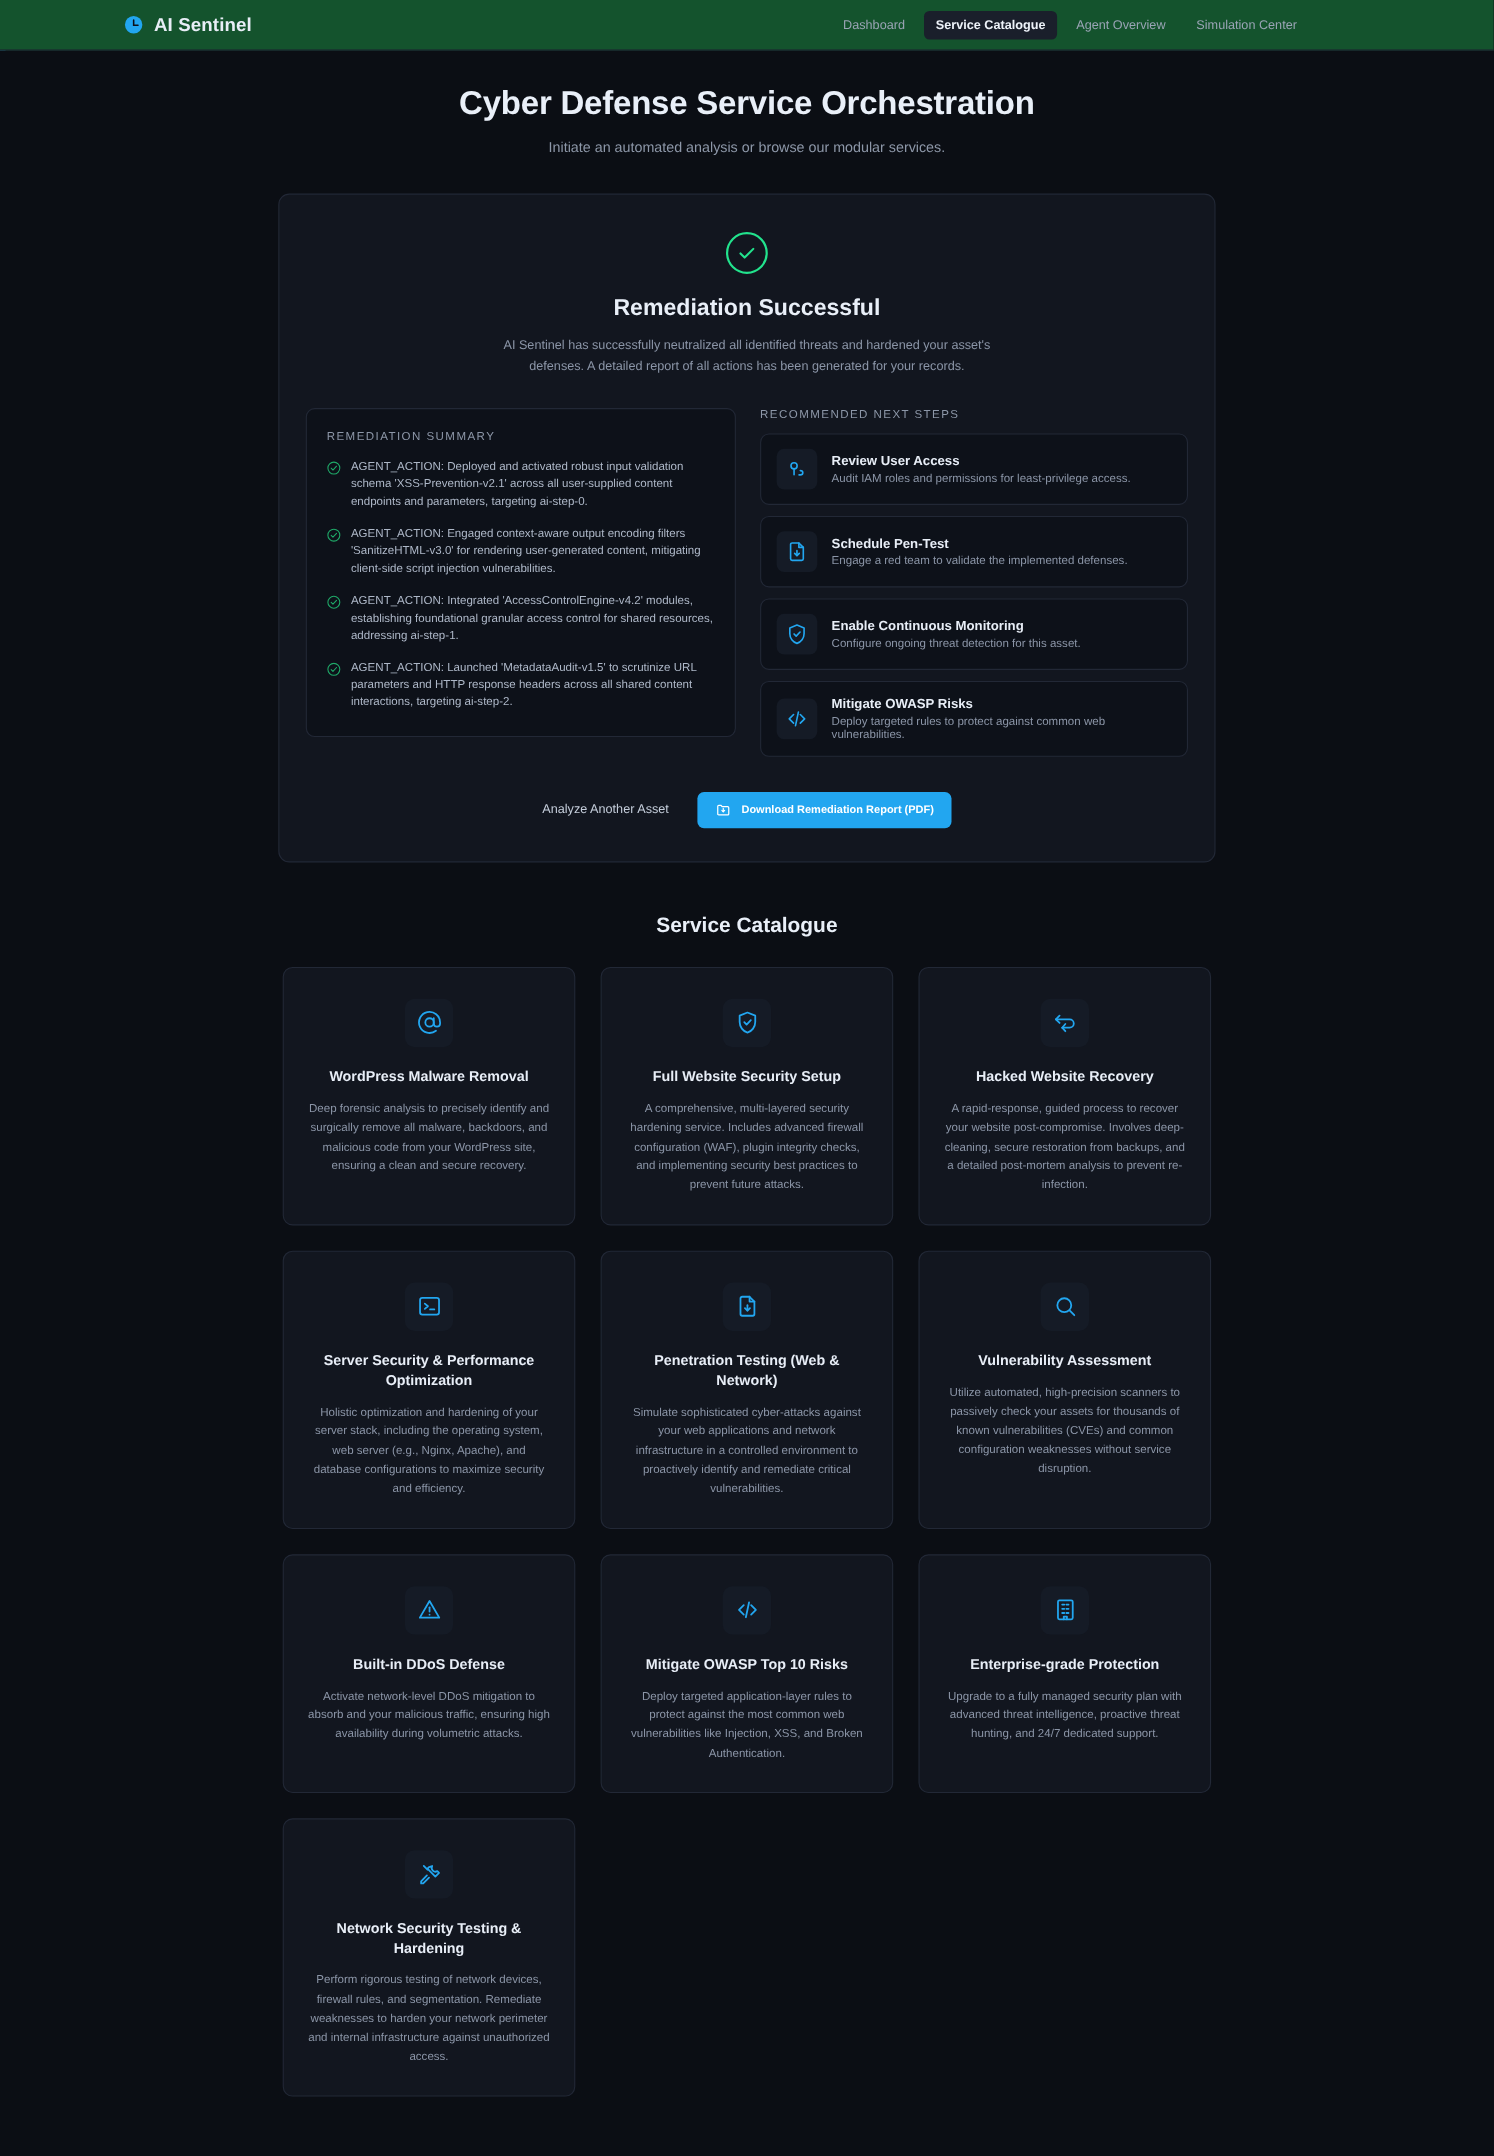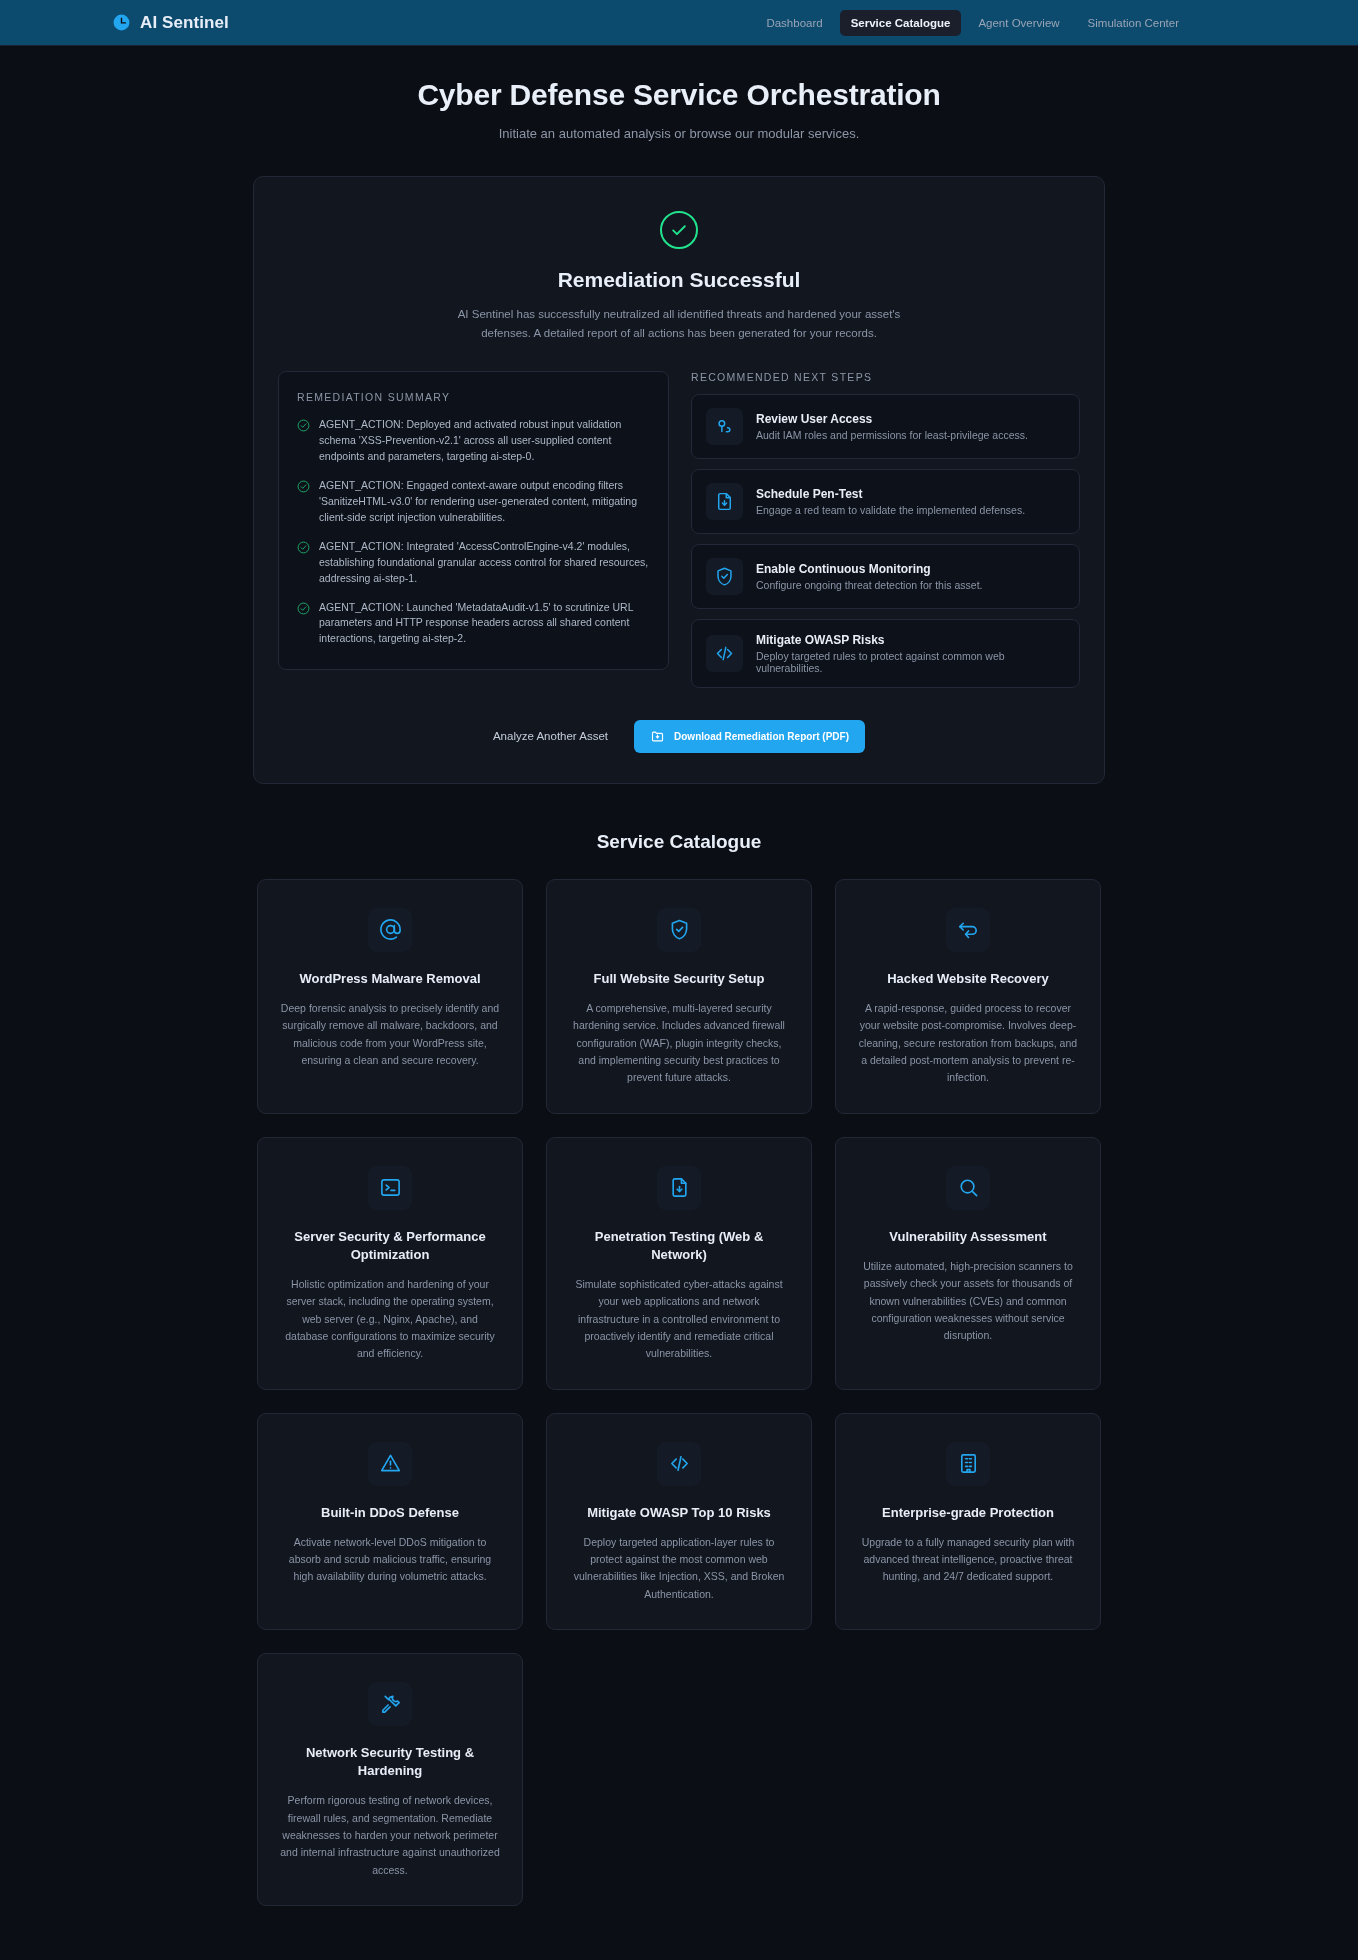--- a/index.html
+++ b/index.html
@@ -15,21 +15,21 @@
   
   .left-rail {
     position: absolute; left: 0; top: 0; width: 5px; height: 46px;
     background: #2196f3;
   }
 
   
   .navbar {
     height: 46px;
     display: flex; align-items: center;
-    background: #0c4a6e;
+    background: #14532d;
     border-bottom: 1px solid #1b2130;
     padding: 0 28px 0 112px;
     position: relative;
   }
   .brand { display: flex; align-items: center; gap: 9px; }
   .brand-icon { width: 19px; height: 19px; display: block; }
   .brand-name {
     font-size: 17px; font-weight: bold; color: #e8eef7; letter-spacing: .1px;
   }
   .nav-links {
@@ -396,21 +396,21 @@
 
   <div class="svc-card">
     <div class="svc-ico">
       <svg viewBox="0 0 24 24" width="23" height="23" fill="none" stroke="#22a6f0" stroke-width="1.7" stroke-linecap="round" stroke-linejoin="round">
         <path d="M12 3.6L21.2 19.4H2.8z"></path>
           <path d="M12 9.6v4"></path>
           <path d="M12 16.6h.01"></path>
       </svg>
     </div>
     <div class="svc-name">Built-in DDoS Defense</div>
-    <div class="svc-desc">Activate network-level DDoS mitigation to absorb and scrub malicious traffic, ensuring high availability during volumetric attacks.</div>
+    <div class="svc-desc">Activate network-level DDoS mitigation to absorb and your malicious traffic, ensuring high availability during volumetric attacks.</div>
   </div>
 
   <div class="svc-card">
     <div class="svc-ico">
       <svg viewBox="0 0 24 24" width="23" height="23" fill="none" stroke="#22a6f0" stroke-width="1.7" stroke-linecap="round" stroke-linejoin="round">
         <path d="M8.5 7.5L4 12l4.5 4.5"></path>
           <path d="M15.5 7.5L20 12l-4.5 4.5"></path>
           <path d="M13.5 5l-3 14"></path>
       </svg>
     </div>

